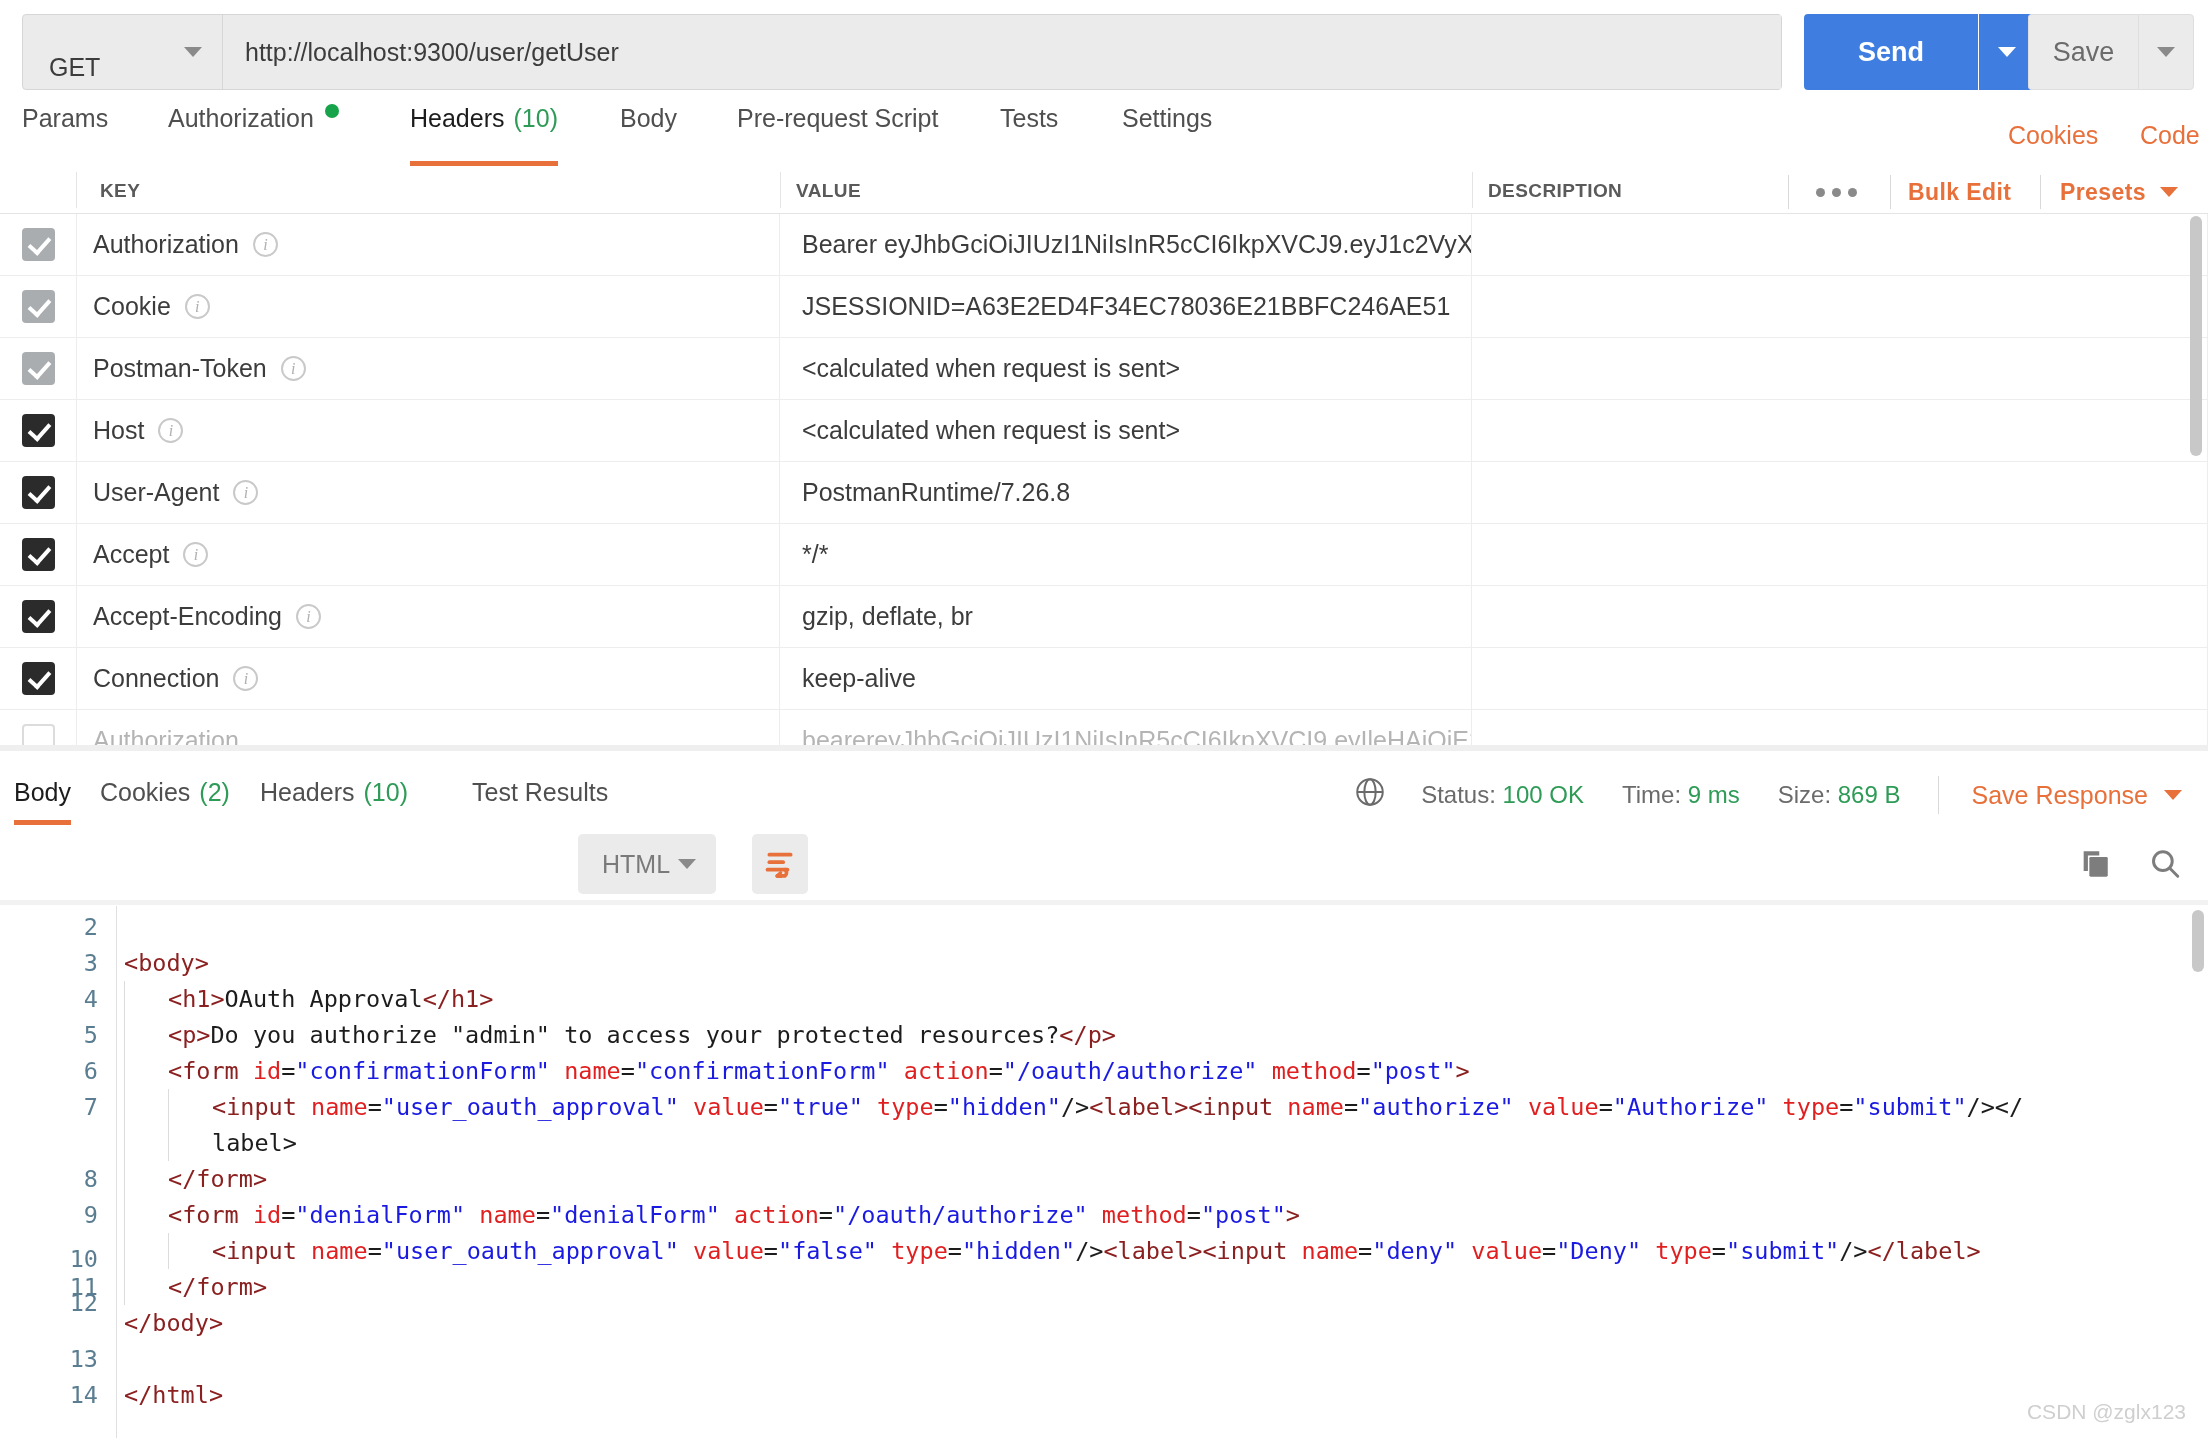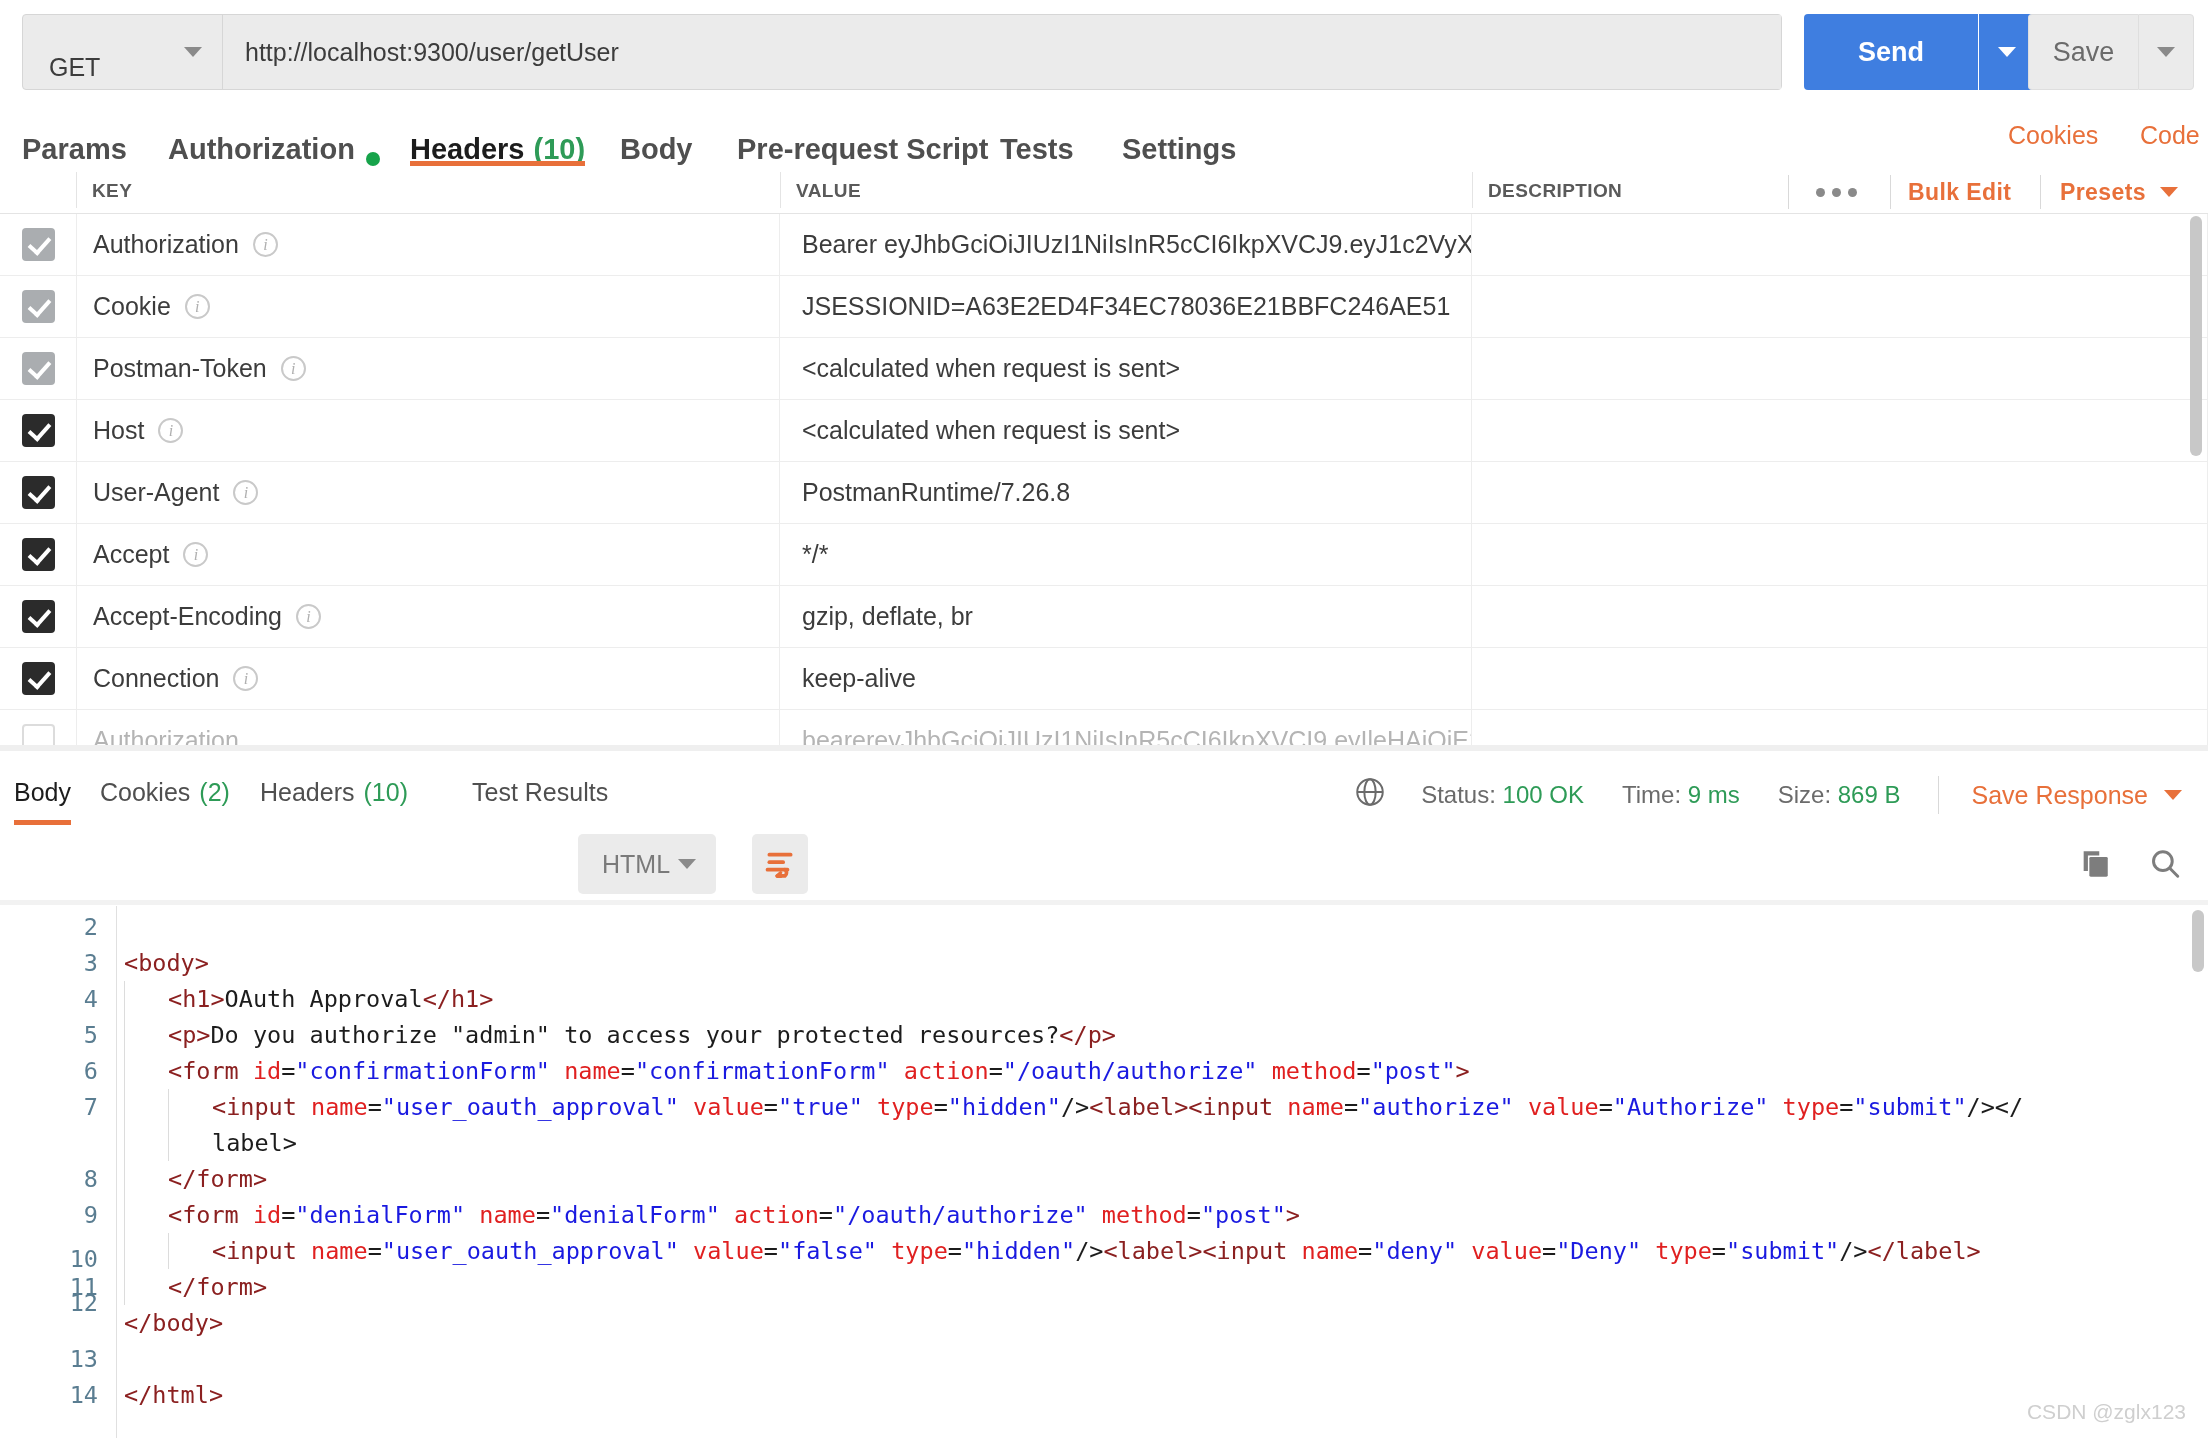--- a/index.html
+++ b/index.html
@@ -48,22 +48,22 @@
   }
   .save-caret {
     position:absolute; left:2138px; top:14px; width:56px; height:76px; background:#ebebeb;
     border:1px solid #dedede; border-radius:0 4px 4px 0;
     display:flex; align-items:center; justify-content:center; cursor:pointer;
   }
 
   
   .req-tabs { position:absolute; left:0; top:104px; width:2208px; height:62px; }
   .tab {
-    position:absolute; top:0; height:62px; display:flex; align-items:flex-end;
-    font-size:29px; color:#4f4f4f; cursor:pointer; white-space:nowrap;font-weight:bold;
+    position:absolute; top:0; height:62px; display:flex; align-items:flex-start;
+    font-size:25px; color:#4f4f4f; cursor:pointer; white-space:nowrap;
   }
   .tab.active { color:#1c1c1c; }
   .tab .underline { position:absolute; left:0; bottom:0; height:5px; width:100%; background:#e8703a; }
   .green-dot { width:14px;height:14px;border-radius:50%;background:#16a34a; margin-left:11px; }
   .cnt { color:#2e9b57; margin-left:9px; }
   .tab-right { position:absolute; top:0; height:62px; display:flex; align-items:center; font-size:25px; color:#e8703a; cursor:pointer;}
 
   
   .kv-head {
     position:absolute; left:0; top:166px; width:2208px; height:48px;
@@ -197,21 +197,21 @@
     </div>
     <div class="tab" style="left: 1122px;">
       <span>Settings</span>
     </div>
     <div class="tab-right" style="left: 2008px;">Cookies</div>
     <div class="tab-right" style="left: 2140px;">Code</div>
   </div>
 
 <div class="kv-head">
   <div class="kvh-sep" style="left:76px"></div>
-  <div class="col" style="left:92px">KEY</div>
+  <div class="col" style="left:100px">KEY</div>
   <div class="kvh-sep" style="left:780px"></div>
   <div class="col" style="left:796px">VALUE</div>
   <div class="kvh-sep" style="left:1472px"></div>
   <div class="col" style="left:1488px">DESCRIPTION</div>
 
   <div class="vsep" style="left:1788px"></div>
   <div class="hdr-actions" style="left:1816px">
     <span class="dots">
         <i></i>
         <i></i>

